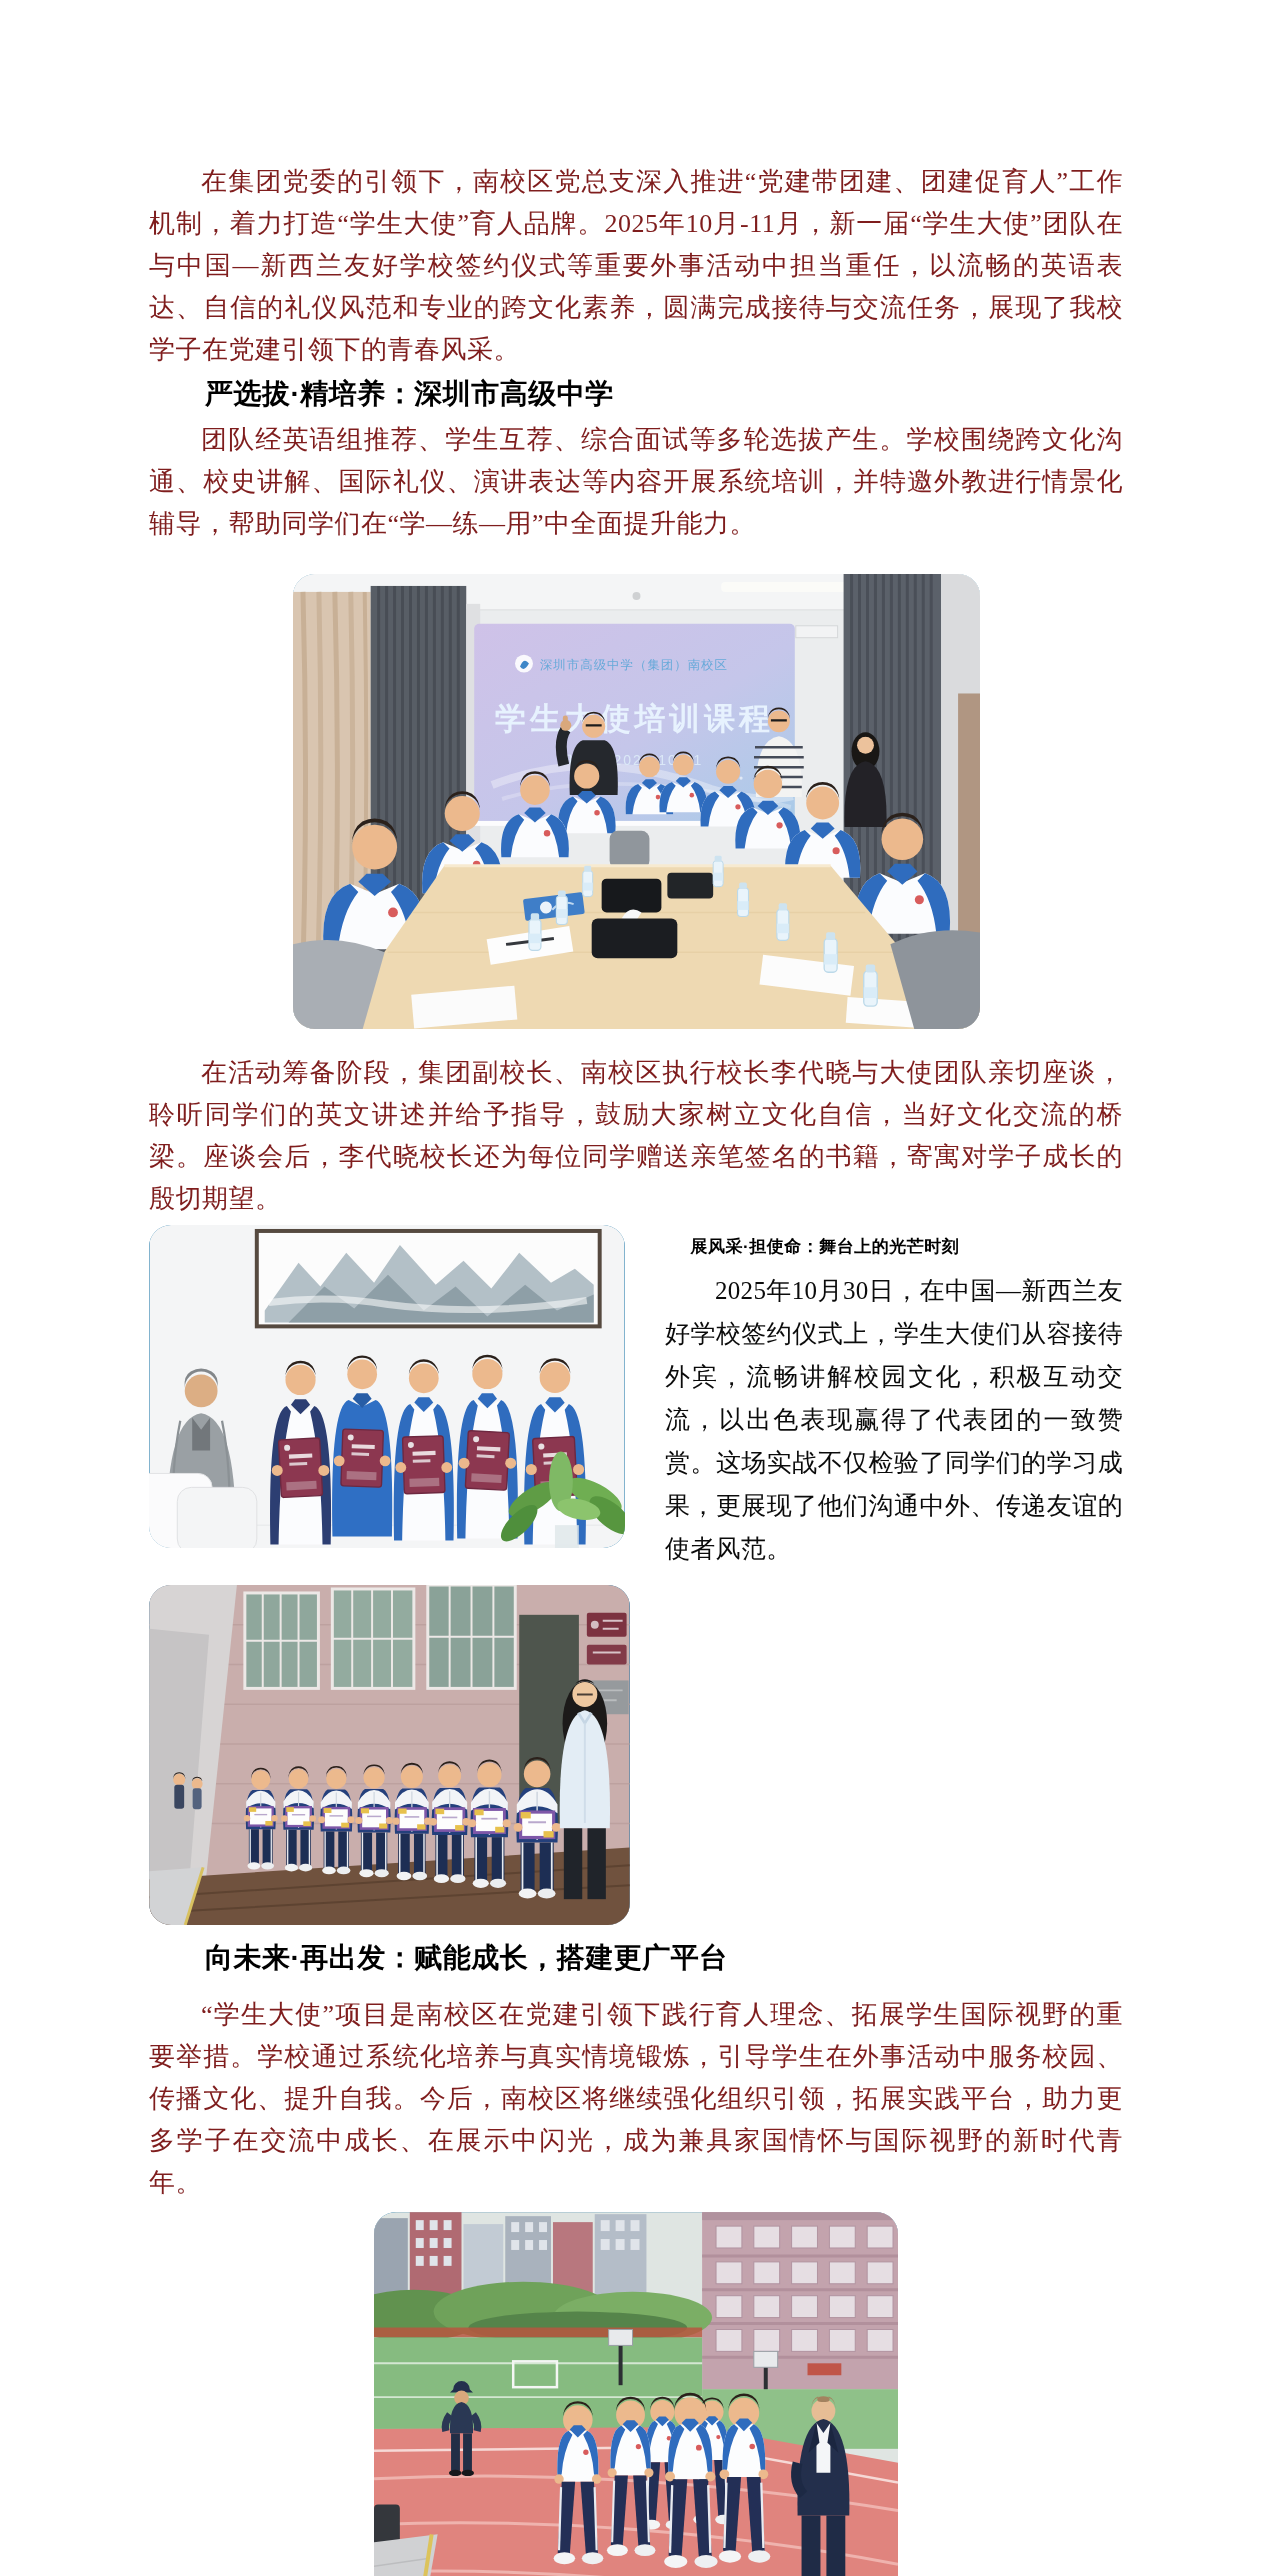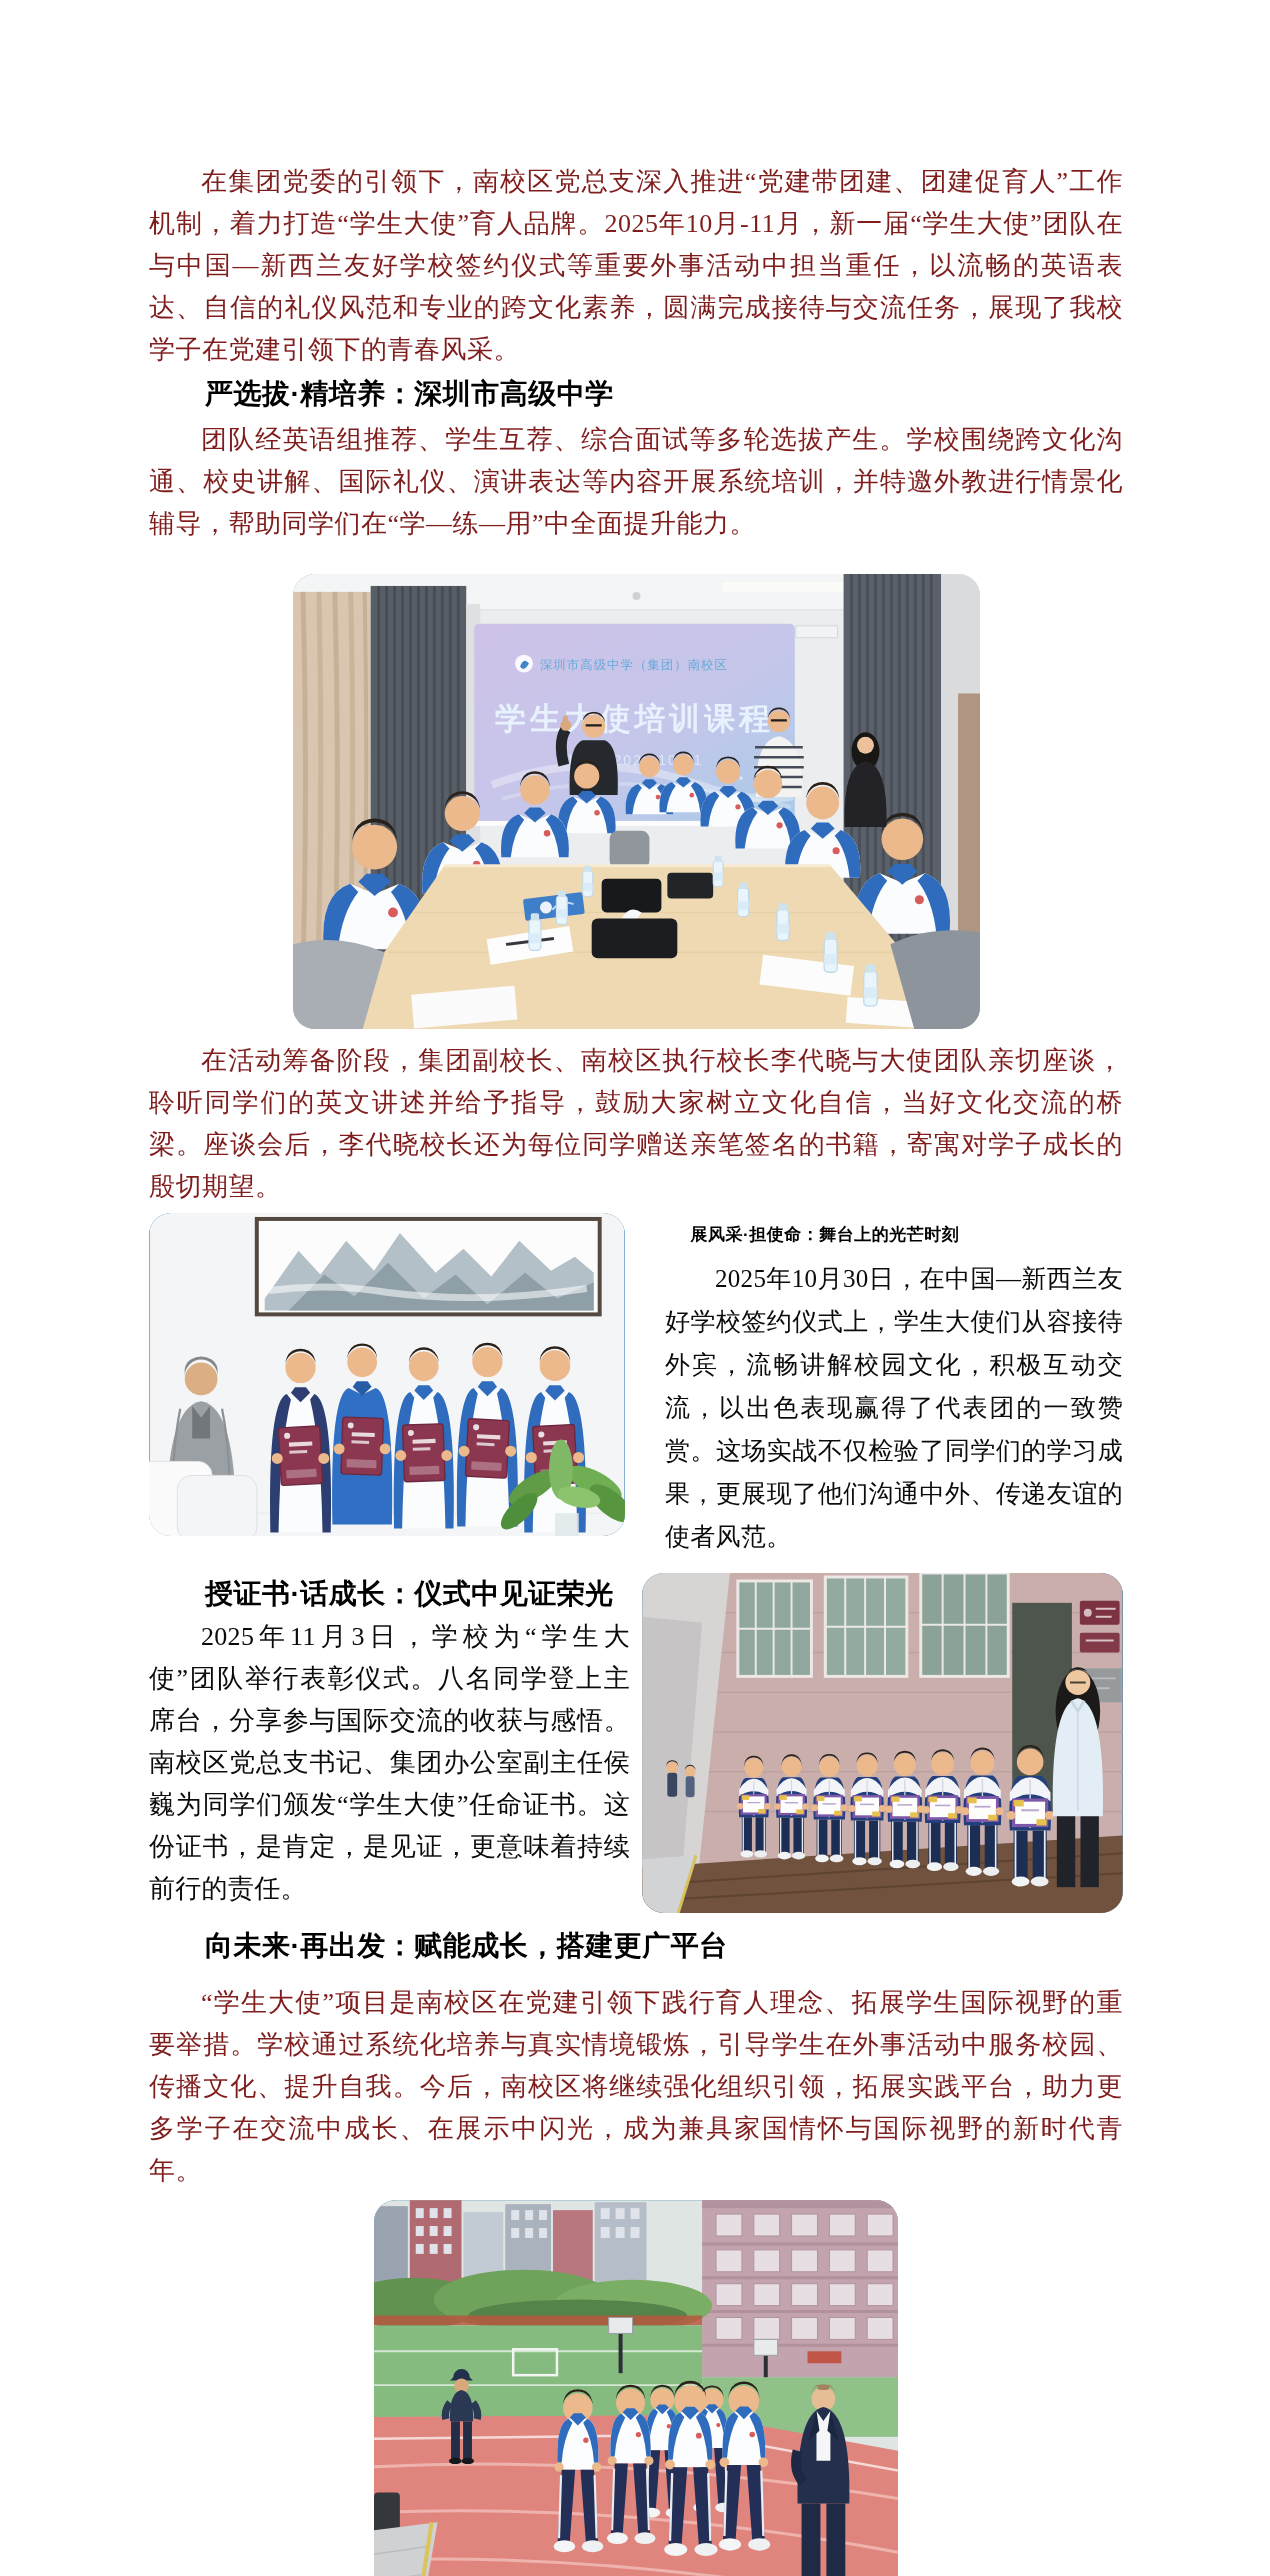--- a/index.html
+++ b/index.html
@@ -15,21 +15,21 @@
   h2{
     font-family:"Liberation Sans","DejaVu Sans",sans-serif;font-weight:900;color:#000;
     font-size:28px;line-height:42px;margin:0;text-indent:2em;letter-spacing:0.5px;
   }
   h2.selection{margin-top:2px;}
   p.selection{margin-top:4px;}
   figure{margin:0;}
   .photo{display:block;border-radius:22px;overflow:hidden;line-height:0;background:#0369a1;}
   .photo svg{display:block;}
   .photo-training{width:687px;height:455px;margin:29px auto 0;}
-  p.preparation{margin-top:11px;}
+  p.preparation{margin-top:23px;}
   .rowA{margin-top:5px;display:flex;gap:40px;}
   .photo-books{width:476px;height:323px;flex:none;}
   .colA{width:458px;}
   .colA h2{font-size:17px;line-height:44px;text-indent:1.5em;}
   .colA p{font-size:25px;line-height:43px;margin:0;text-align:justify;text-indent:2em;letter-spacing:0.3px;}
   .rowB{margin-top:14px;display:flex;gap:12px;}
   .colB{width:481px;}
   .colB h2{line-height:44px;}
   .colB p{font-size:26px;line-height:42px;margin:0;text-align:justify;text-indent:2em;letter-spacing:0.3px;}
   .photo-certificates{width:481px;height:340px;flex:none;margin-top:1px;}
@@ -298,24 +298,20 @@
         </g>
       </svg>
     </figure>
     <div class="colA">
       <h2>展风采·担使命：舞台上的光芒时刻</h2>
       <p>2025年10月30日，在中国—新西兰友好学校签约仪式上，学生大使们从容接待外宾，流畅讲解校园文化，积极互动交流，以出色表现赢得了代表团的一致赞赏。这场实战不仅检验了同学们的学习成果，更展现了他们沟通中外、传递友谊的使者风范。</p>
     </div>
   </div>
 
   <div class="rowB">
-    <div class="colB">
-      <h2>授证书·话成长：仪式中见证荣光</h2>
-      <p>2025年11月3日，学校为“学生大使”团队举行表彰仪式。八名同学登上主席台，分享参与国际交流的收获与感悟。南校区党总支书记、集团办公室副主任侯巍为同学们颁发“学生大使”任命证书。这份证书，是肯定，是见证，更意味着持续前行的责任。</p>
-    </div>
     <figure class="photo photo-certificates">
       <svg width="481" height="340" viewBox="0 0 483 342">
         <defs>
           <g id="stu3">
             <use href="#hd" transform="scale(0.95)"></use>
             <path d="M-16,54 Q-18,16 -9,11 L9,11 Q18,16 16,54 Z" fill="#24407c"></path>
             <path d="M-16,24 Q-9,12 0,12 Q9,12 16,24 L16,31 Q0,20 -16,31 Z" fill="#f2f4f7"></path>
             <line x1="0" y1="14" x2="0" y2="52" stroke="#cfd6df" stroke-width="1.2"></line>
             <rect x="-13" y="54" width="11" height="38" fill="#1d2e54"></rect>
               <rect x="2" y="54" width="11" height="38" fill="#1d2e54"></rect>

